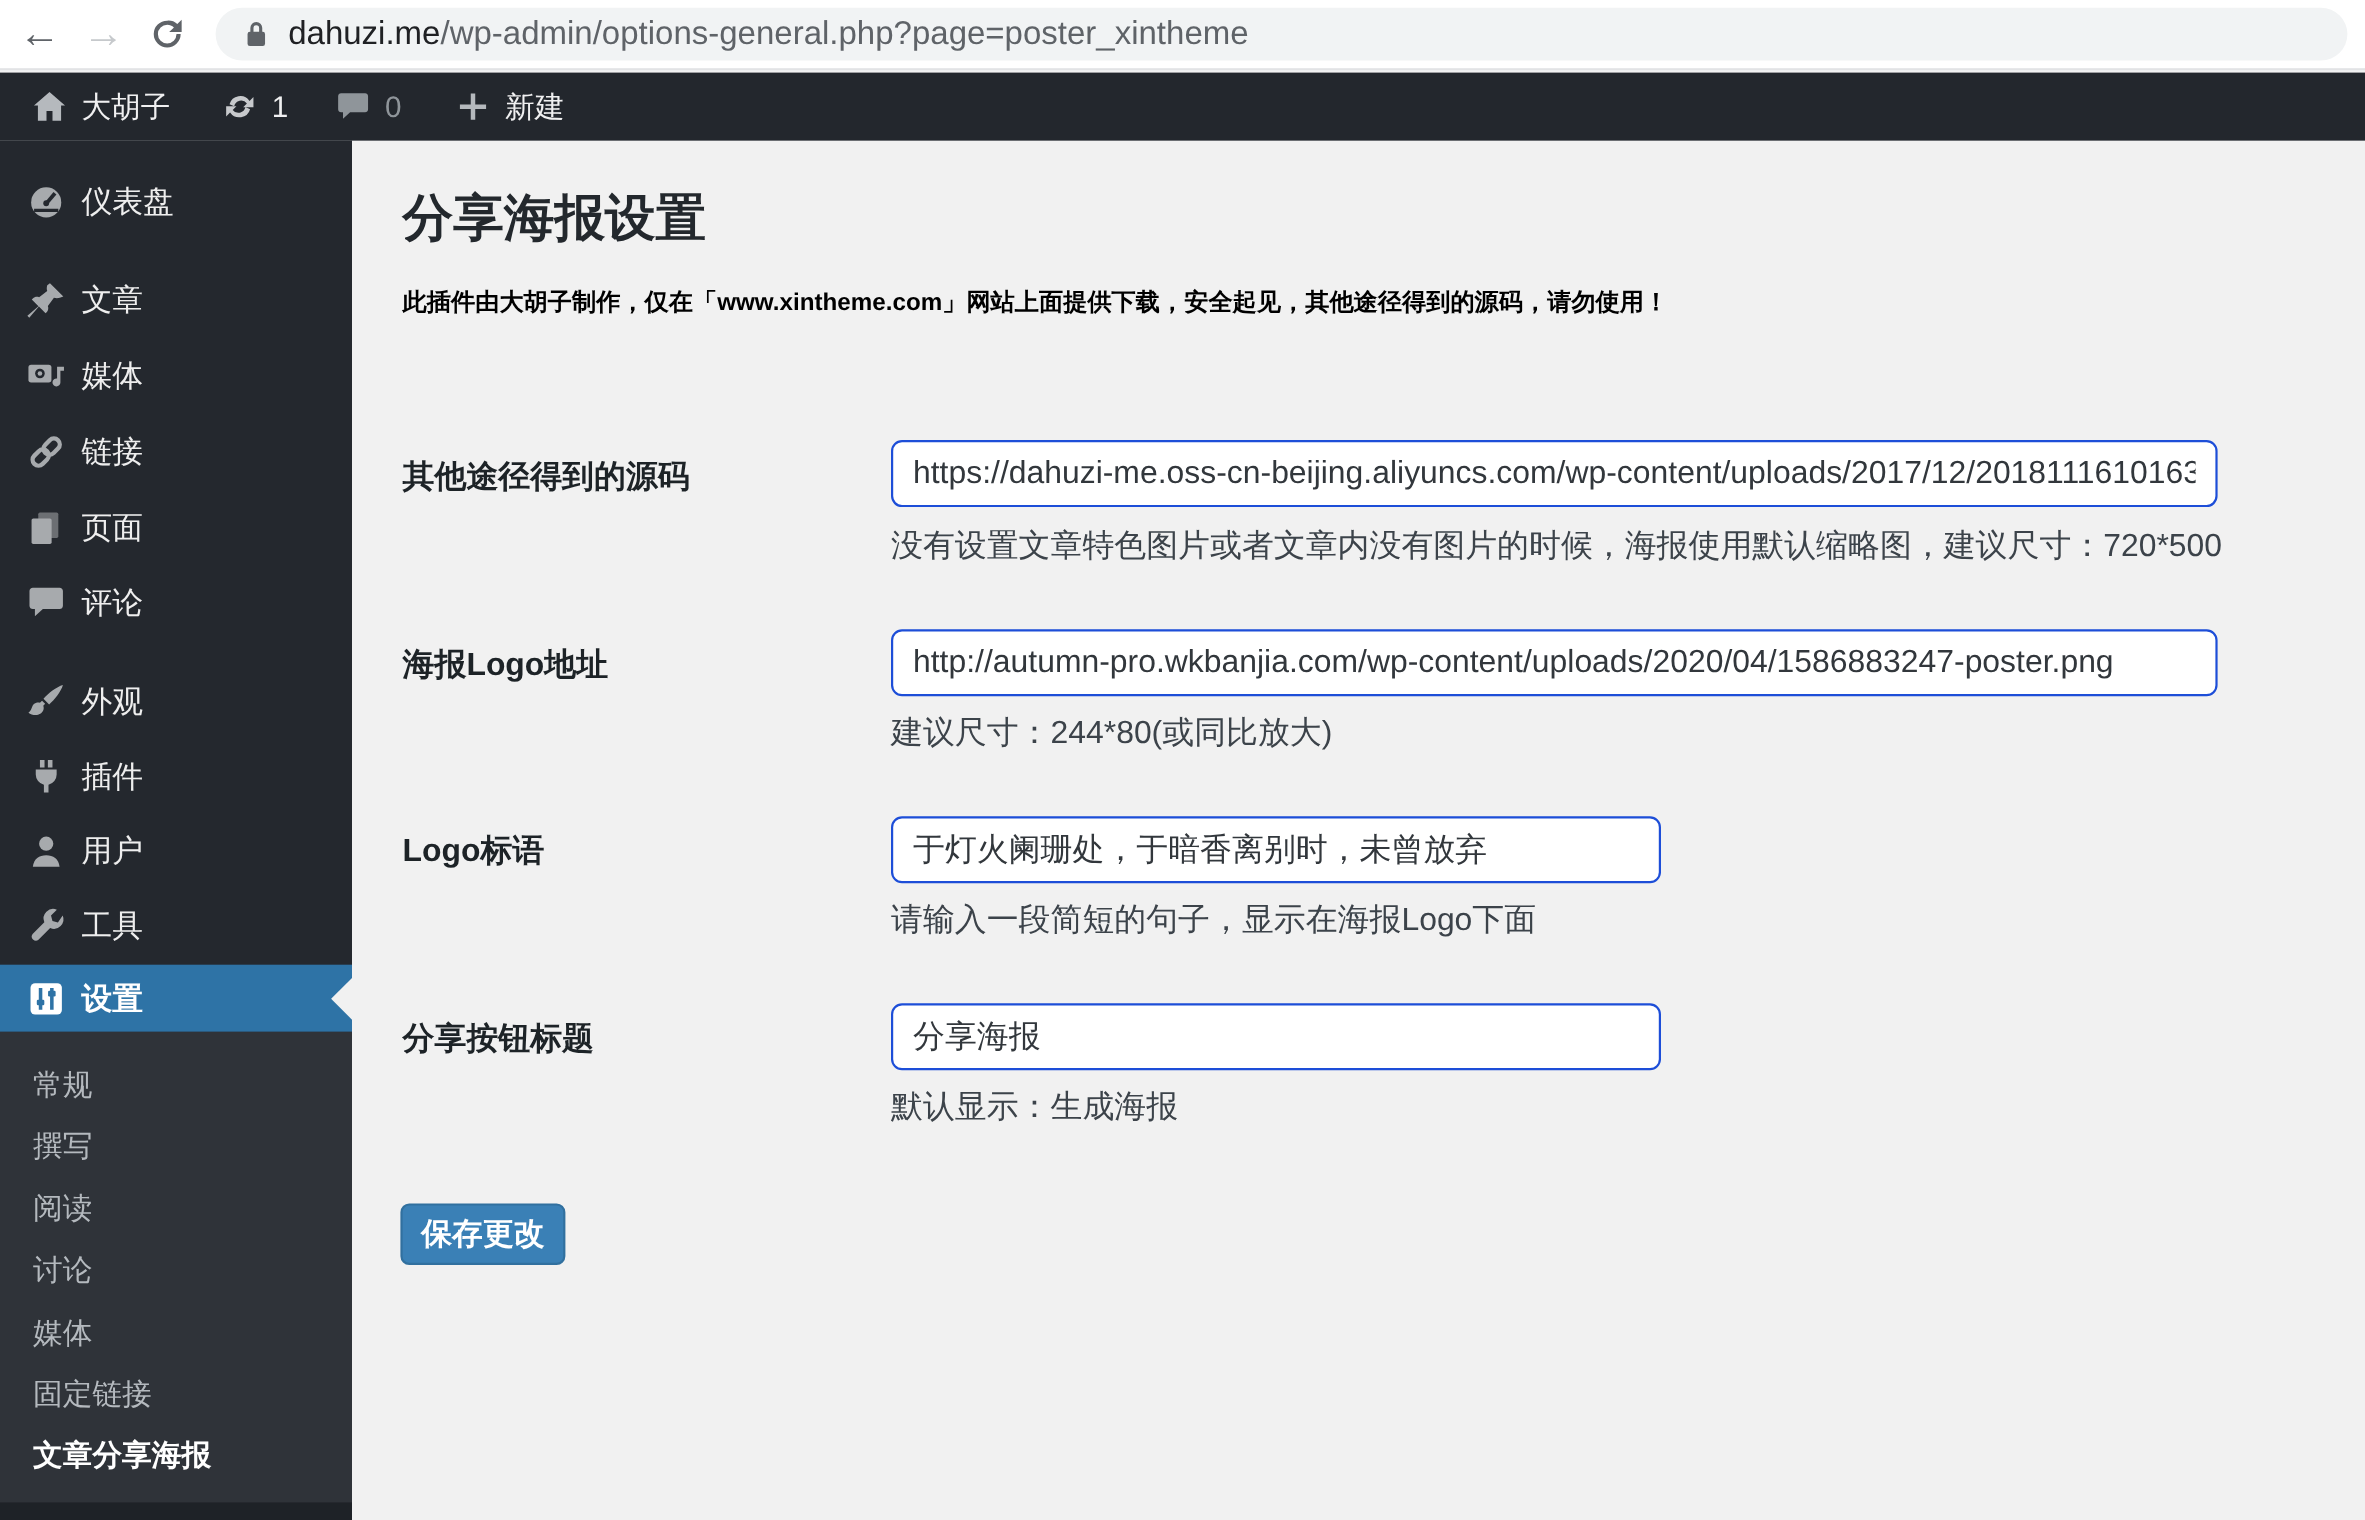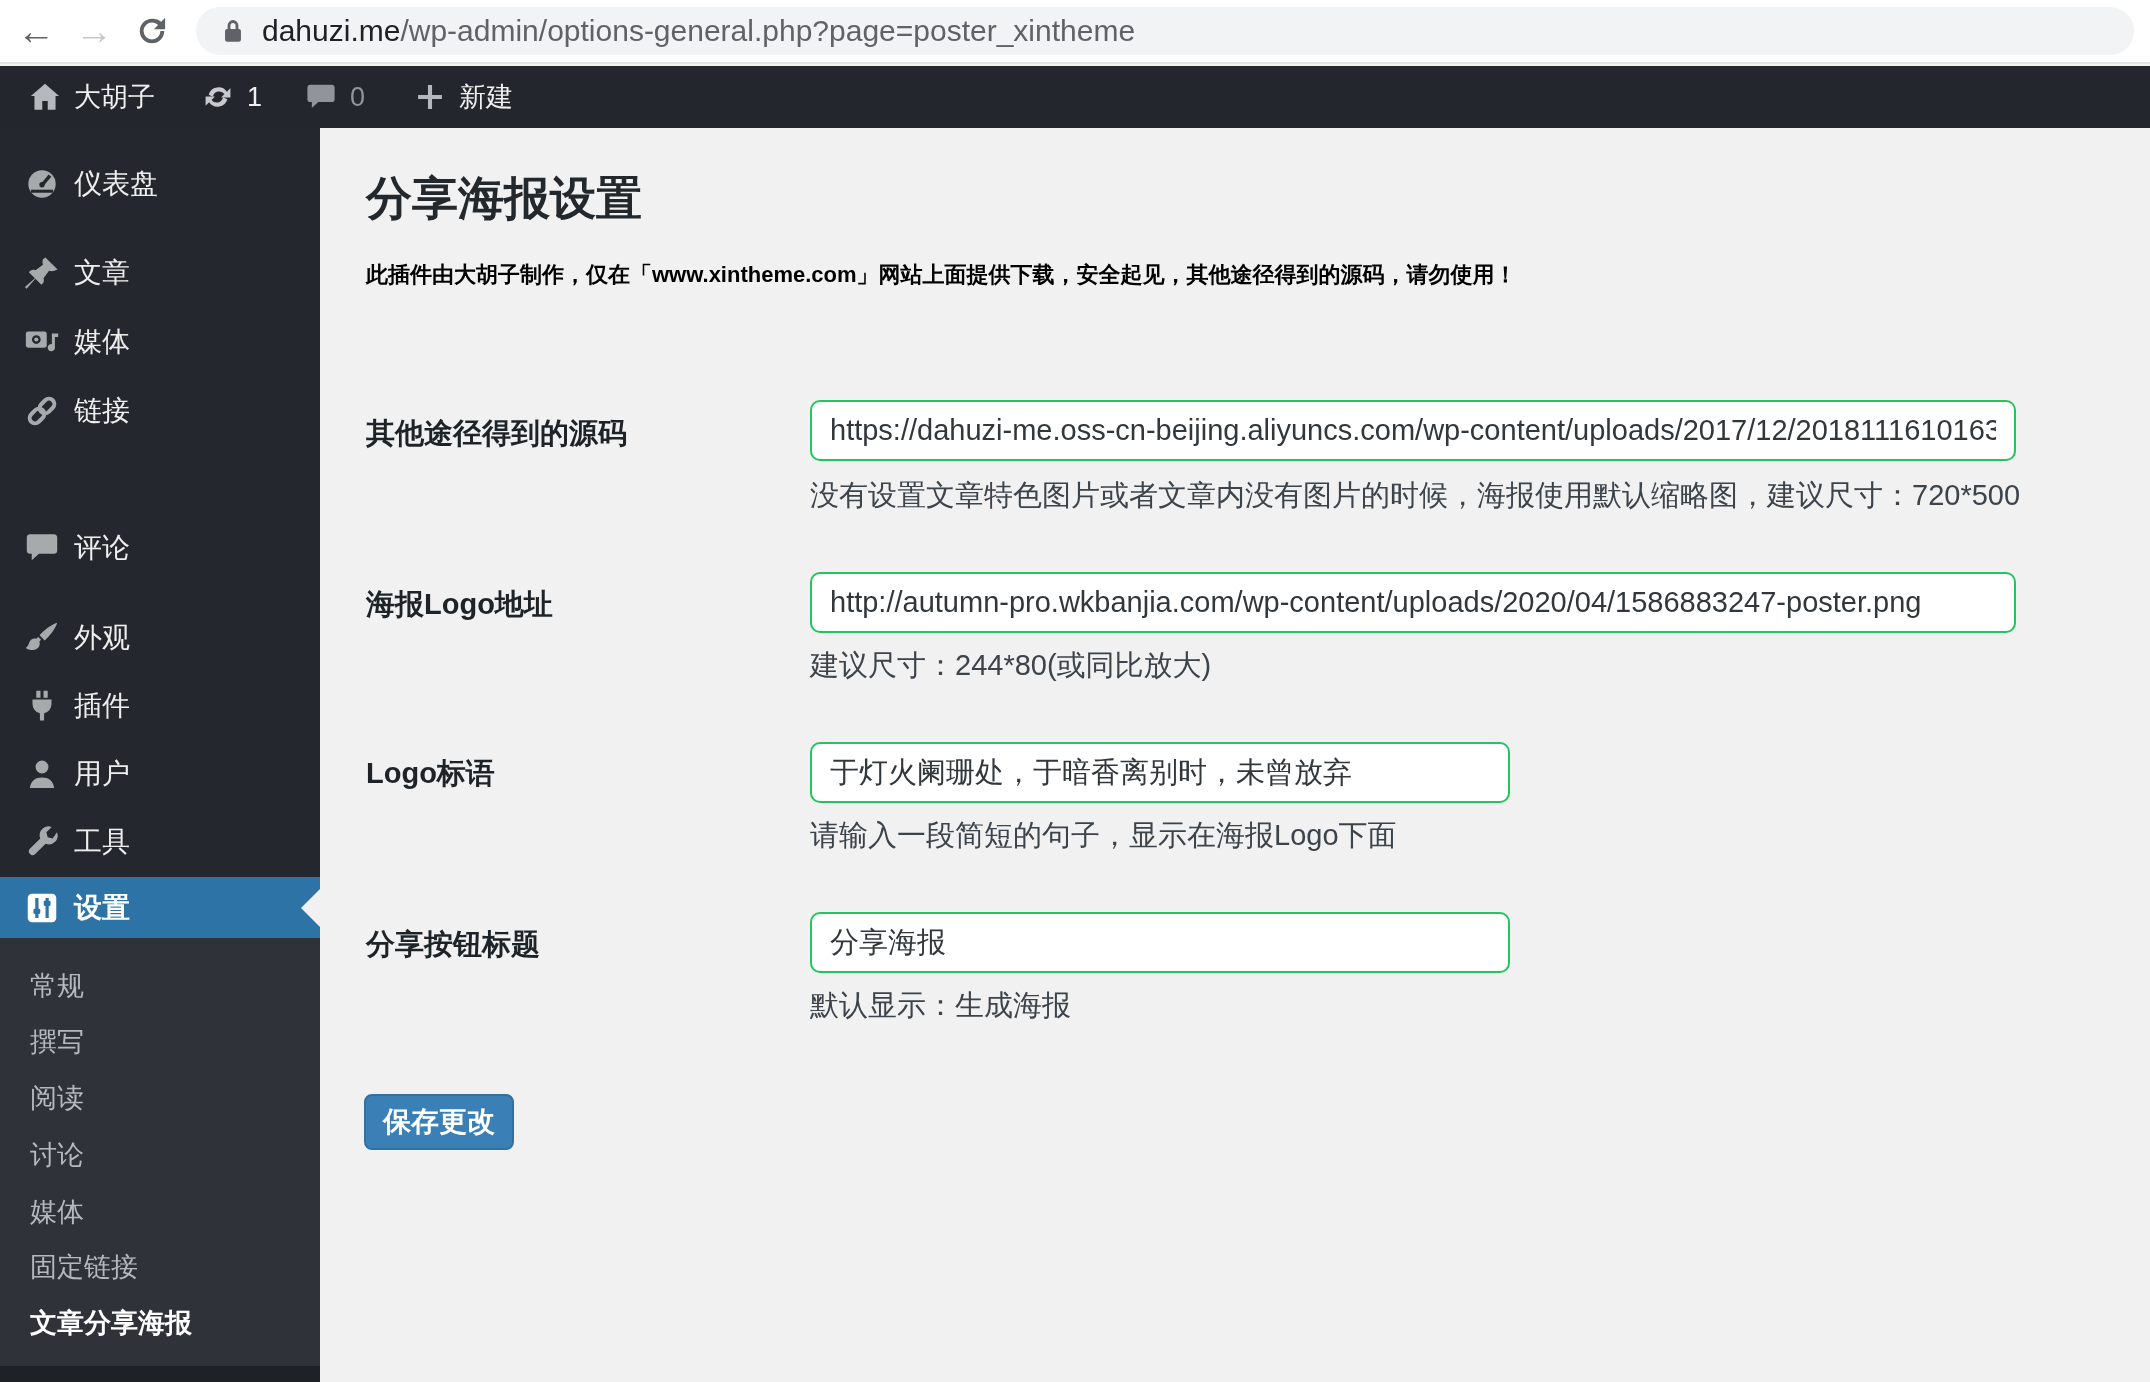--- a/index.html
+++ b/index.html
@@ -89,21 +89,21 @@
   .notice {
     position:absolute; left:46px; top:132px;
     font-size:22px; font-weight:bold; color:#000000; white-space:nowrap;
   }
   .field-label {
     position:absolute; left:46px; width:430px;
     font-size:29px; font-weight:bold; color:#1d2327; white-space:nowrap;
   }
   .text-input {
     position:absolute; left:490px; height:61px;
-    background:#ffffff; border:2px solid #22c55e; border-radius:10px;
+    background:#ffffff; border:2px solid #1d4ed8; border-radius:10px;
     font-size:29px; color:#32373c; padding:0 18px;
     font-family:"Liberation Sans","DejaVu Sans",sans-serif;
     outline:none;
   }
   .help-text {
     position:absolute; left:490px;
     font-size:29px; color:#3c434a; white-space:nowrap;
   }
   .save-btn {
     position:absolute; left:44px; top:966px; width:150px; height:56px;
@@ -213,20 +213,29 @@
         <svg viewBox="0 0 20 20">
           <g stroke="currentColor" stroke-width="2.1" fill="none" transform="rotate(-45 10 10)">
             <rect x="2" y="7.2" width="8.6" height="5.6" rx="2.8"></rect>
             <rect x="9.4" y="7.2" width="8.6" height="5.6" rx="2.8"></rect>
           </g>
         </svg>
       </span>
       <span class="mi-label">链接</span>
     </div>
 
+    <div class="menu-item" style="top:324px;">
+      <span class="mi-icon">
+        <svg viewBox="0 0 20 20" fill="currentColor">
+          <rect x="6.2" y="2.6" width="9.6" height="12.2" rx="0.8" opacity="0.55"></rect>
+          <rect x="3" y="5.4" width="9.6" height="12.2" rx="0.8"></rect>
+        </svg>
+      </span>
+      <span class="mi-label">页面</span>
+    </div>
 
     <div class="menu-item" style="top:392px;">
       <span class="mi-icon">
         <svg viewBox="0 0 20 20">
             <path fill="currentColor" d="M3.6 2.8h12.8c.9 0 1.6.7 1.6 1.6v7c0 .9-.7 1.6-1.6 1.6h-8L4.6 16.4v-3.4h-1c-.9 0-1.6-.7-1.6-1.6v-7c0-.9.7-1.6 1.6-1.6z"></path>
           </svg>
       </span>
       <span class="mi-label">评论</span>
     </div>
 

